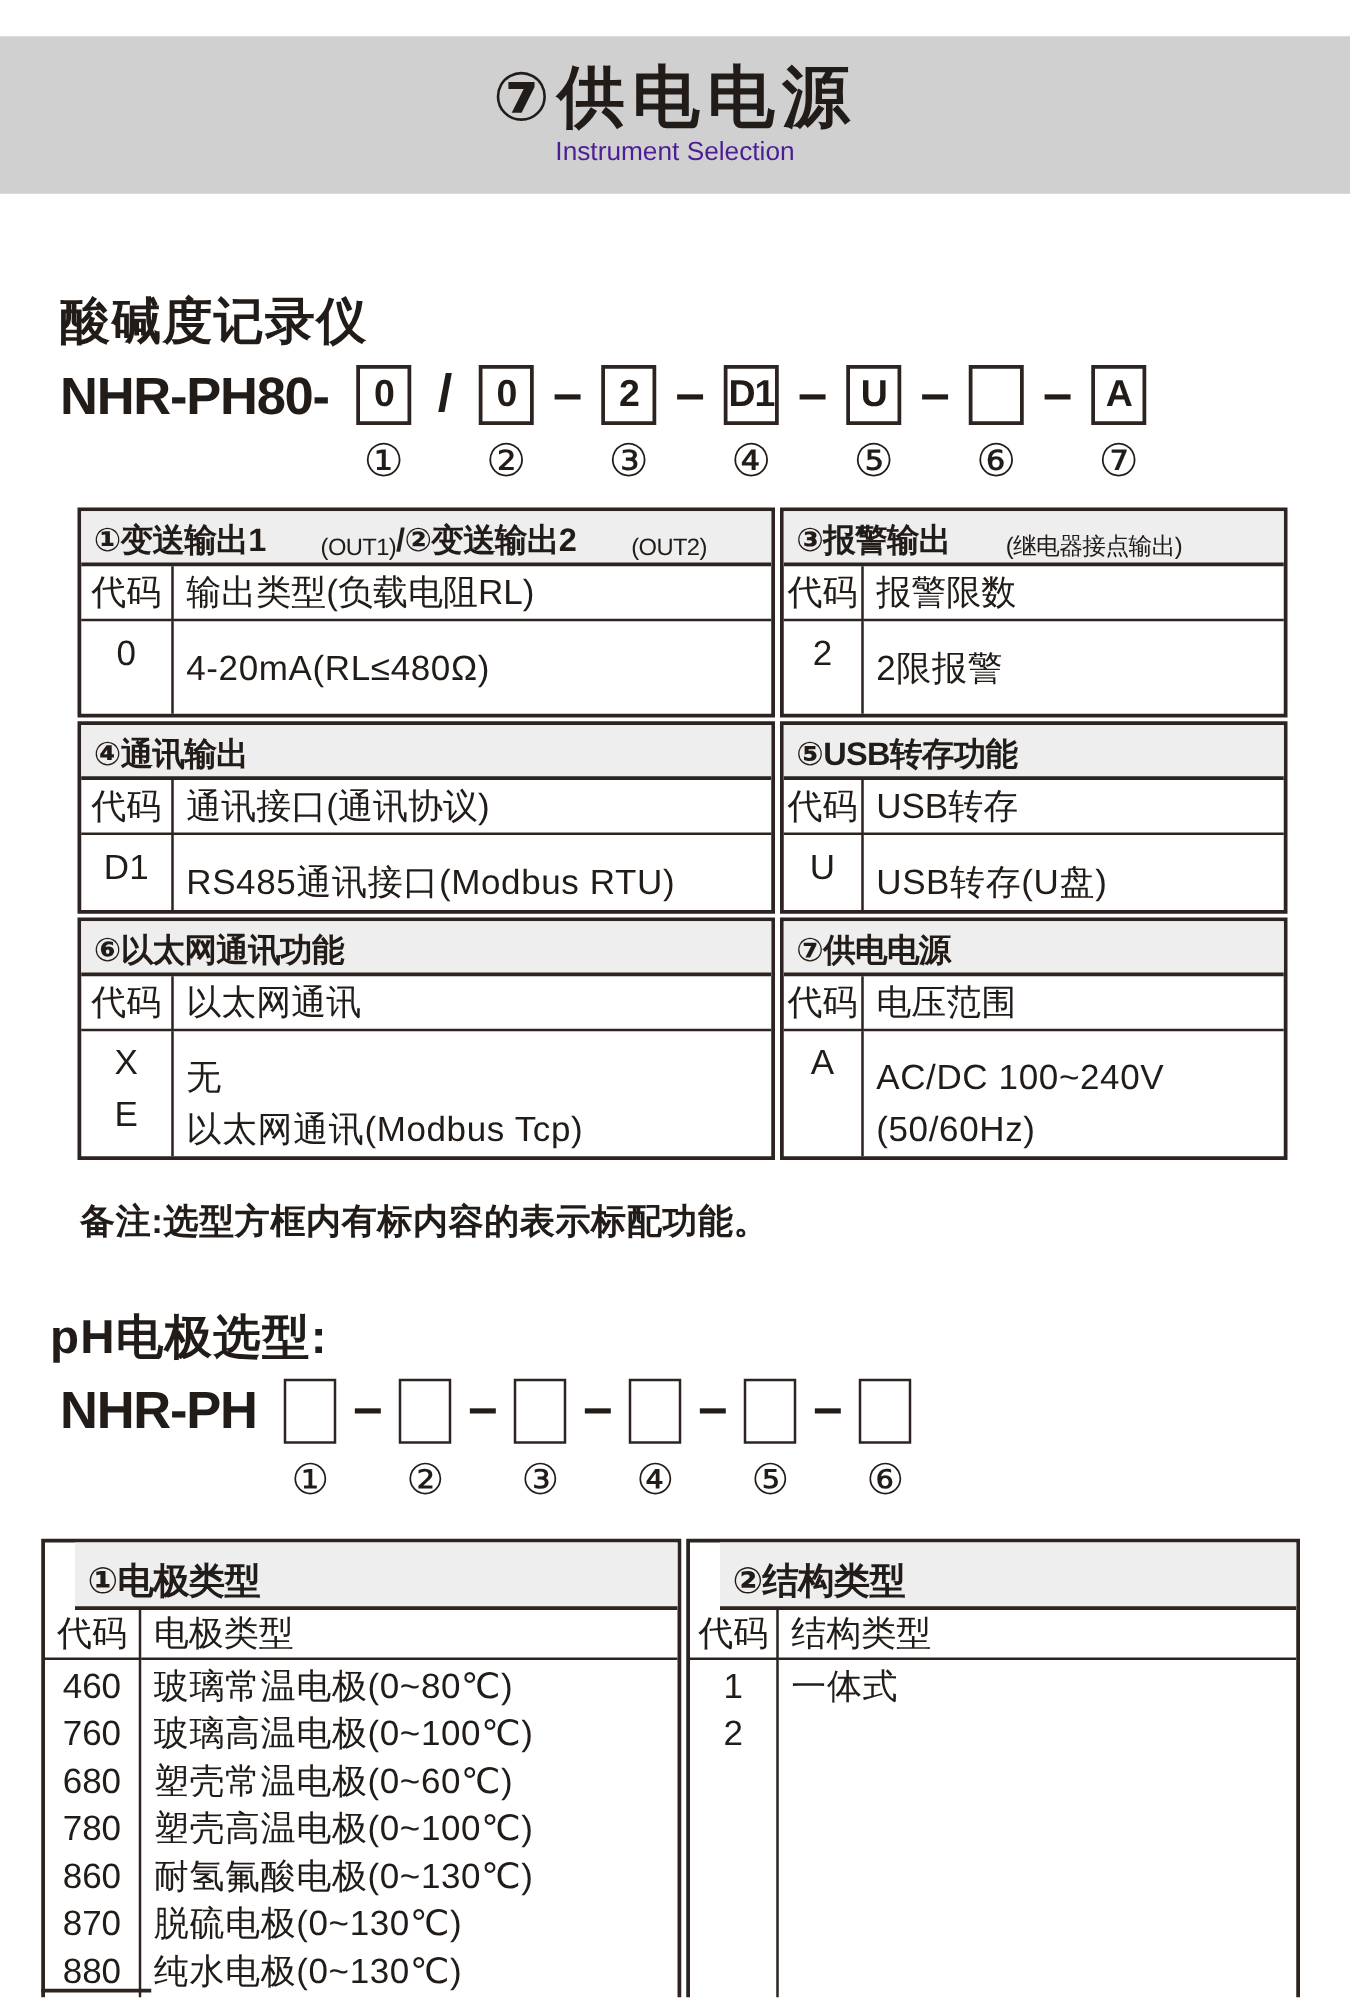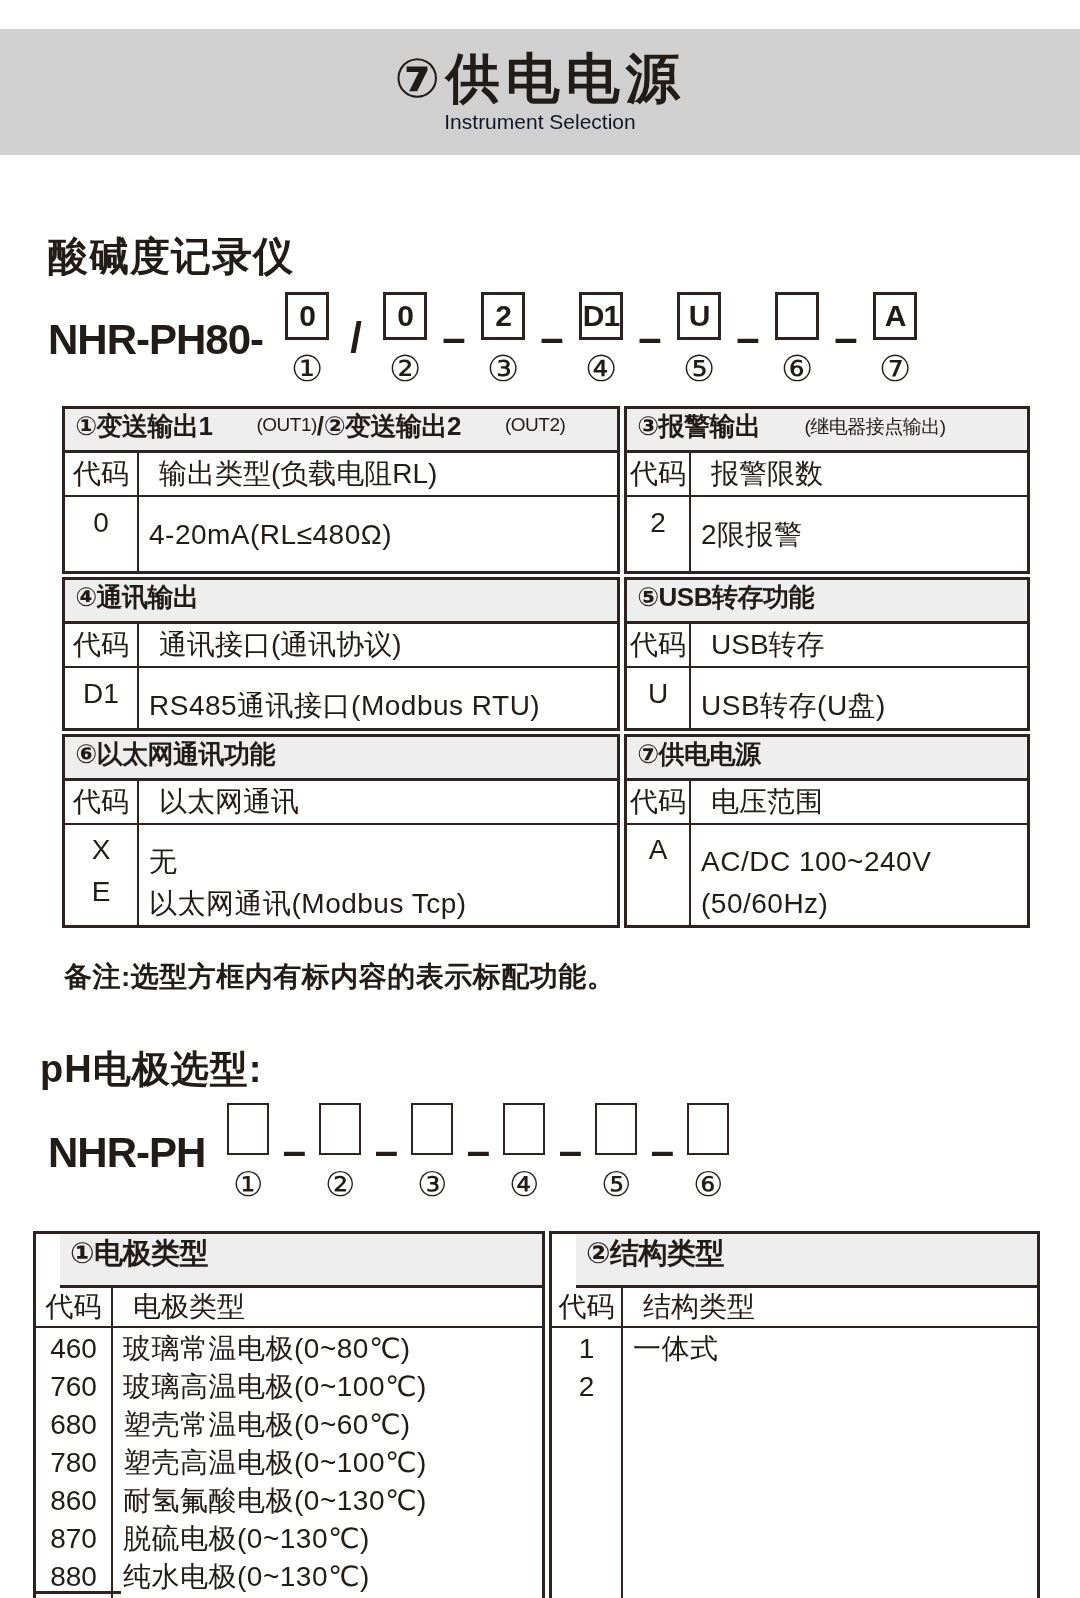--- a/index.html
+++ b/index.html
@@ -10,56 +10,56 @@
   }
   *{box-sizing:border-box;margin:0;padding:0;}
   html,body{background:#ffffff;}
   body{font-family:"Liberation Sans","DejaVu Sans",sans-serif;color:var(--text);}
   .page{position:relative;width:1080px;height:1598px;overflow:hidden;background:#fff;}
 
   
   .banner{margin-top:29px;width:1080px;height:126px;background:var(--banner-bg);
           display:flex;flex-direction:column;align-items:center;justify-content:center;}
   .banner-title{font-size:54px;font-weight:800;letter-spacing:6px;line-height:1.05;}
-  .banner-subtitle{font-size:21px;font-weight:400;color:#0f172a;margin-top:4px;}
+  .banner-subtitle{font-size:21px;font-weight:400;color:#4c1d95;margin-top:4px;}
 
   
   .rec-heading{margin:74px 0 0 48px;font-size:40px;font-weight:600;letter-spacing:1px;}
-  .code-row{display:flex;align-items:center;margin:8px 0 0 48px;}
+  .code-row{display:flex;align-items:flex-start;margin:8px 0 0 48px;}
   .code-prefix{font-size:42px;font-weight:700;letter-spacing:-1px;line-height:50px;margin-right:14px;}
   .unit{width:60px;display:flex;flex-direction:column;align-items:center;}
   .slot-box{width:44px;height:48px;border:3px solid var(--border-dark);display:flex;align-items:center;justify-content:center;
             font-size:30px;font-weight:700;letter-spacing:-1px;background:#fff;}
   .circled{margin-top:10px;font-size:36px;line-height:38px;font-weight:400;}
   .sep{width:38px;height:50px;line-height:46px;text-align:center;font-size:42px;font-weight:900;}
 
   .code-row.ph .unit{width:58px;}
   .code-row.ph .slot-box{width:42px;height:52px;border-width:2px;}
   .code-row.ph .sep{width:34px;}
   .code-row.ph .circled{font-size:34px;}
 
   
   .tbl{display:grid;column-gap:4px;row-gap:3px;}
   .tbl1{margin:18px 0 0 62px;width:968px;grid-template-columns:558px 406px;}
   .tbl2{margin:28px 0 0 33px;width:1007px;grid-template-columns:512px 491px;}
   .sec{border:3px solid var(--border-dark);background:#fff;display:flex;flex-direction:column;}
   .sec-title{background:var(--section-header-bg);border-bottom:3px solid var(--border-dark);
-             display:flex;align-items:flex-start;padding-left:10px;min-height:44px;
+             display:flex;align-items:flex-end;padding-left:10px;min-height:44px;
              font-weight:700;font-size:26px;letter-spacing:-0.5px;white-space:nowrap;}
   .sec-title .tp.small{font-size:19px;font-weight:400;padding-top:5px;margin-left:44px;}
   .tbl2 .sec-title{min-height:54px;font-size:29px;margin-left:24px;}
   .sec-grid{display:grid;flex:1;}
   .cols-a{grid-template-columns:74px 1fr;}   
   .cols-b{grid-template-columns:64px 1fr;}   
   .cols-c{grid-template-columns:77px 1fr;}   
   .cols-d{grid-template-columns:71px 1fr;}   
   .cell{font-size:28px;}
   .code-h{border-right:2px solid var(--border-dark);border-bottom:2px solid var(--border-dark);
           display:flex;align-items:center;justify-content:center;height:44px;}
-  .desc-h{border-bottom:2px solid var(--border-dark);display:flex;align-items:center;padding-left:20px;height:44px;}
+  .desc-h{border-bottom:2px solid var(--border-dark);display:flex;align-items:center;padding-left:10px;height:44px;}
   .tbl2 .code-h,.tbl2 .desc-h{height:40px;}
   .code-col{border-right:2px solid var(--border-dark);text-align:center;padding-top:4px;}
   .desc-col{padding-left:10px;padding-top:16px;}
   .line{line-height:44px;white-space:nowrap;}
   .g1 .code-col,.g1 .desc-col{min-height:74px;}
   .g2 .code-col,.g2 .desc-col{min-height:56px;}
   .g3 .code-col,.g3 .desc-col{min-height:88px;}
   .g3 .line{line-height:42px;}
   .tbl2 .code-col,.tbl2 .desc-col{min-height:330px;padding-top:2px;}
   .tbl2 .line{line-height:38px;}

